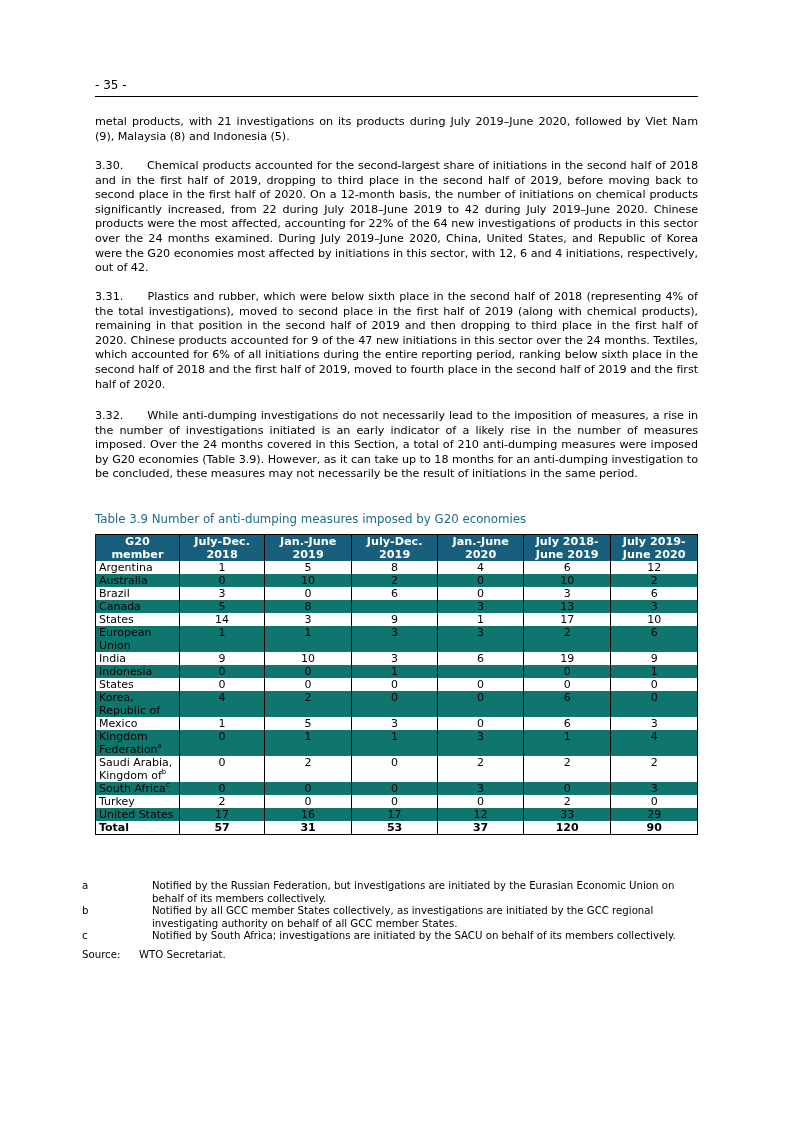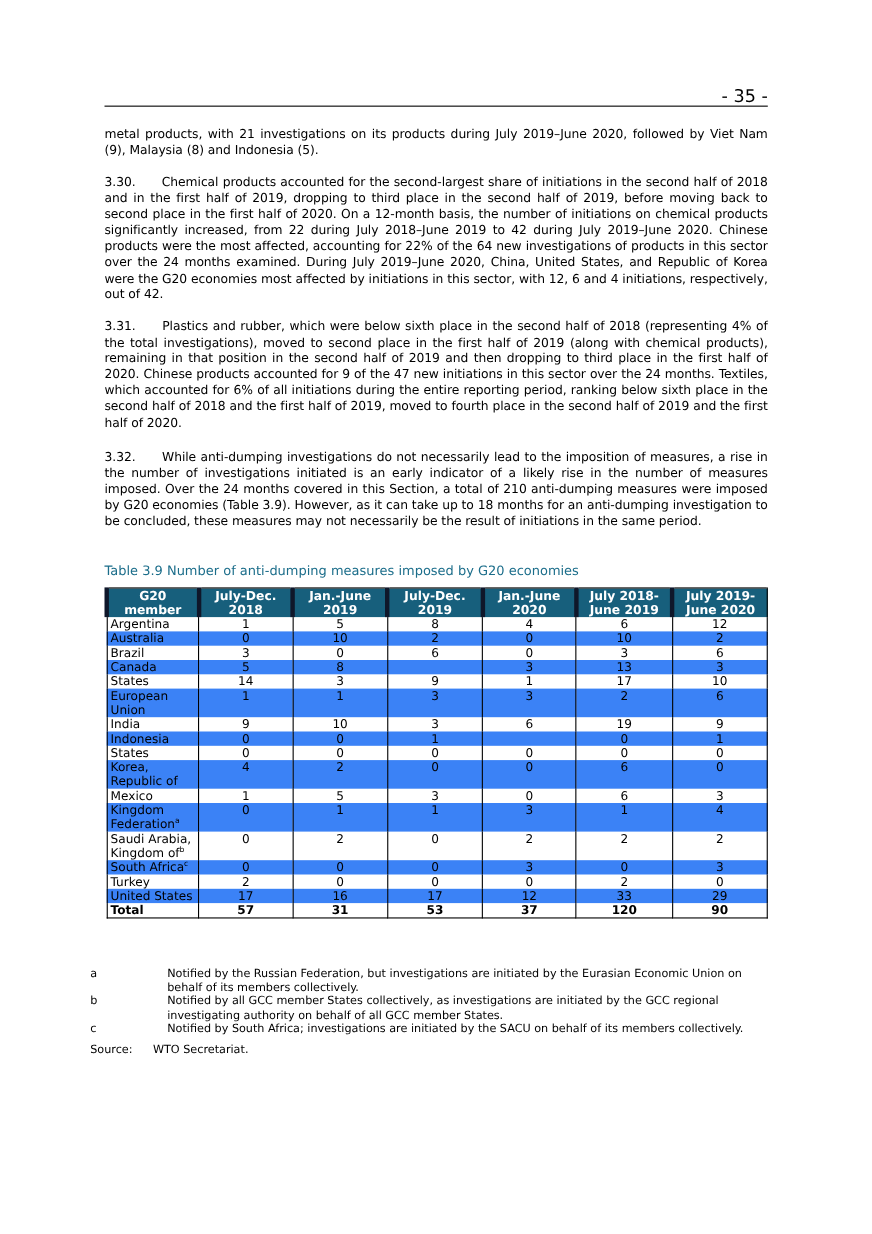--- a/index.html
+++ b/index.html
@@ -1,32 +1,32 @@
 <!DOCTYPE html>
 <html><head>
 <meta charset="utf-8">
 <style>
   html, body { margin: 0; padding: 0; background: #ffffff; }
   body { width: 793px; height: 1122px; position: relative; font-family: "DejaVu Sans", sans-serif; color: #000; }
   .page { position: absolute; left: 95px; top: 0; width: 603px; }
-  .page-num { position: absolute; top: 78px; left: 0; width: 603px; text-align: right; font-size: 16px; }
+  .page-num { position: absolute; top: 78px; left: 0; width: 603px; text-align: left; font-size: 12px; }
   .rule { position: absolute; top: 96px; left: 0; width: 603px; height: 0; border-top: 1px solid #000; }
   .para { position: absolute; left: 0; width: 603px; font-size: 11.2px; line-height: 14.6px; text-align: justify; letter-spacing: -0.05px; }
   .para .num { margin-right: 20px; }
   #p0 { top: 115px; }
   #p1 { top: 159px; }
   #p2 { top: 290px; }
   #p3 { top: 409px; }
   .tbl-title { position: absolute; top: 512px; left: 0; font-size: 11.8px; font-weight: normal; color: #1b6d8a; }
   table.data { position: absolute; top: 534px; left: 0; width: 603px; border-collapse: collapse; font-size: 11px; line-height: 13px; }
-  table.data th { background: #175f7c; color: #fff; font-weight: bold; text-align: center; padding: 1px 2px 0 2px; line-height: 12.5px; font-size: 11.2px; border-left: 4px solid #0f172a; border-right: 1px solid #000; }
+  table.data th { background: #175f7c; color: #fff; font-weight: bold; text-align: center; padding: 1px 2px 0 2px; line-height: 12.5px; font-size: 11.2px; border-left: 1px solid #0f172a; border-right: 1px solid #000; }
   table.data td { padding: 0 2px; vertical-align: top; border-left: 1px solid #000; border-right: 1px solid #000; }
   table.data td.c { text-align: center; }
   table.data td.name { width: 78px; padding-left: 3px; }
-  table.data tr.alt td { background: #3b82f6; margin-left: 13px; }
+  table.data tr.alt td { background: #0f766e; margin-left: 13px; }
   table.data tr.total td { font-weight: bold; border-bottom: 1px solid #000; }
   table.data { border: 1px solid #000; }
   .notes { position: absolute; top: 880px; left: -13px; width: 620px; font-size: 10.2px; line-height: 12.6px; }
   .note { display: flex; }
   .note .lbl { width: 70px; flex: 0 0 70px; }
   .note .txt { flex: 1; }
   .source { margin-top: 6px; display: flex; }
   .source .lbl { width: 57px; flex: 0 0 57px; }
   sup { font-size: 7px; line-height: 0; }
 </style>

